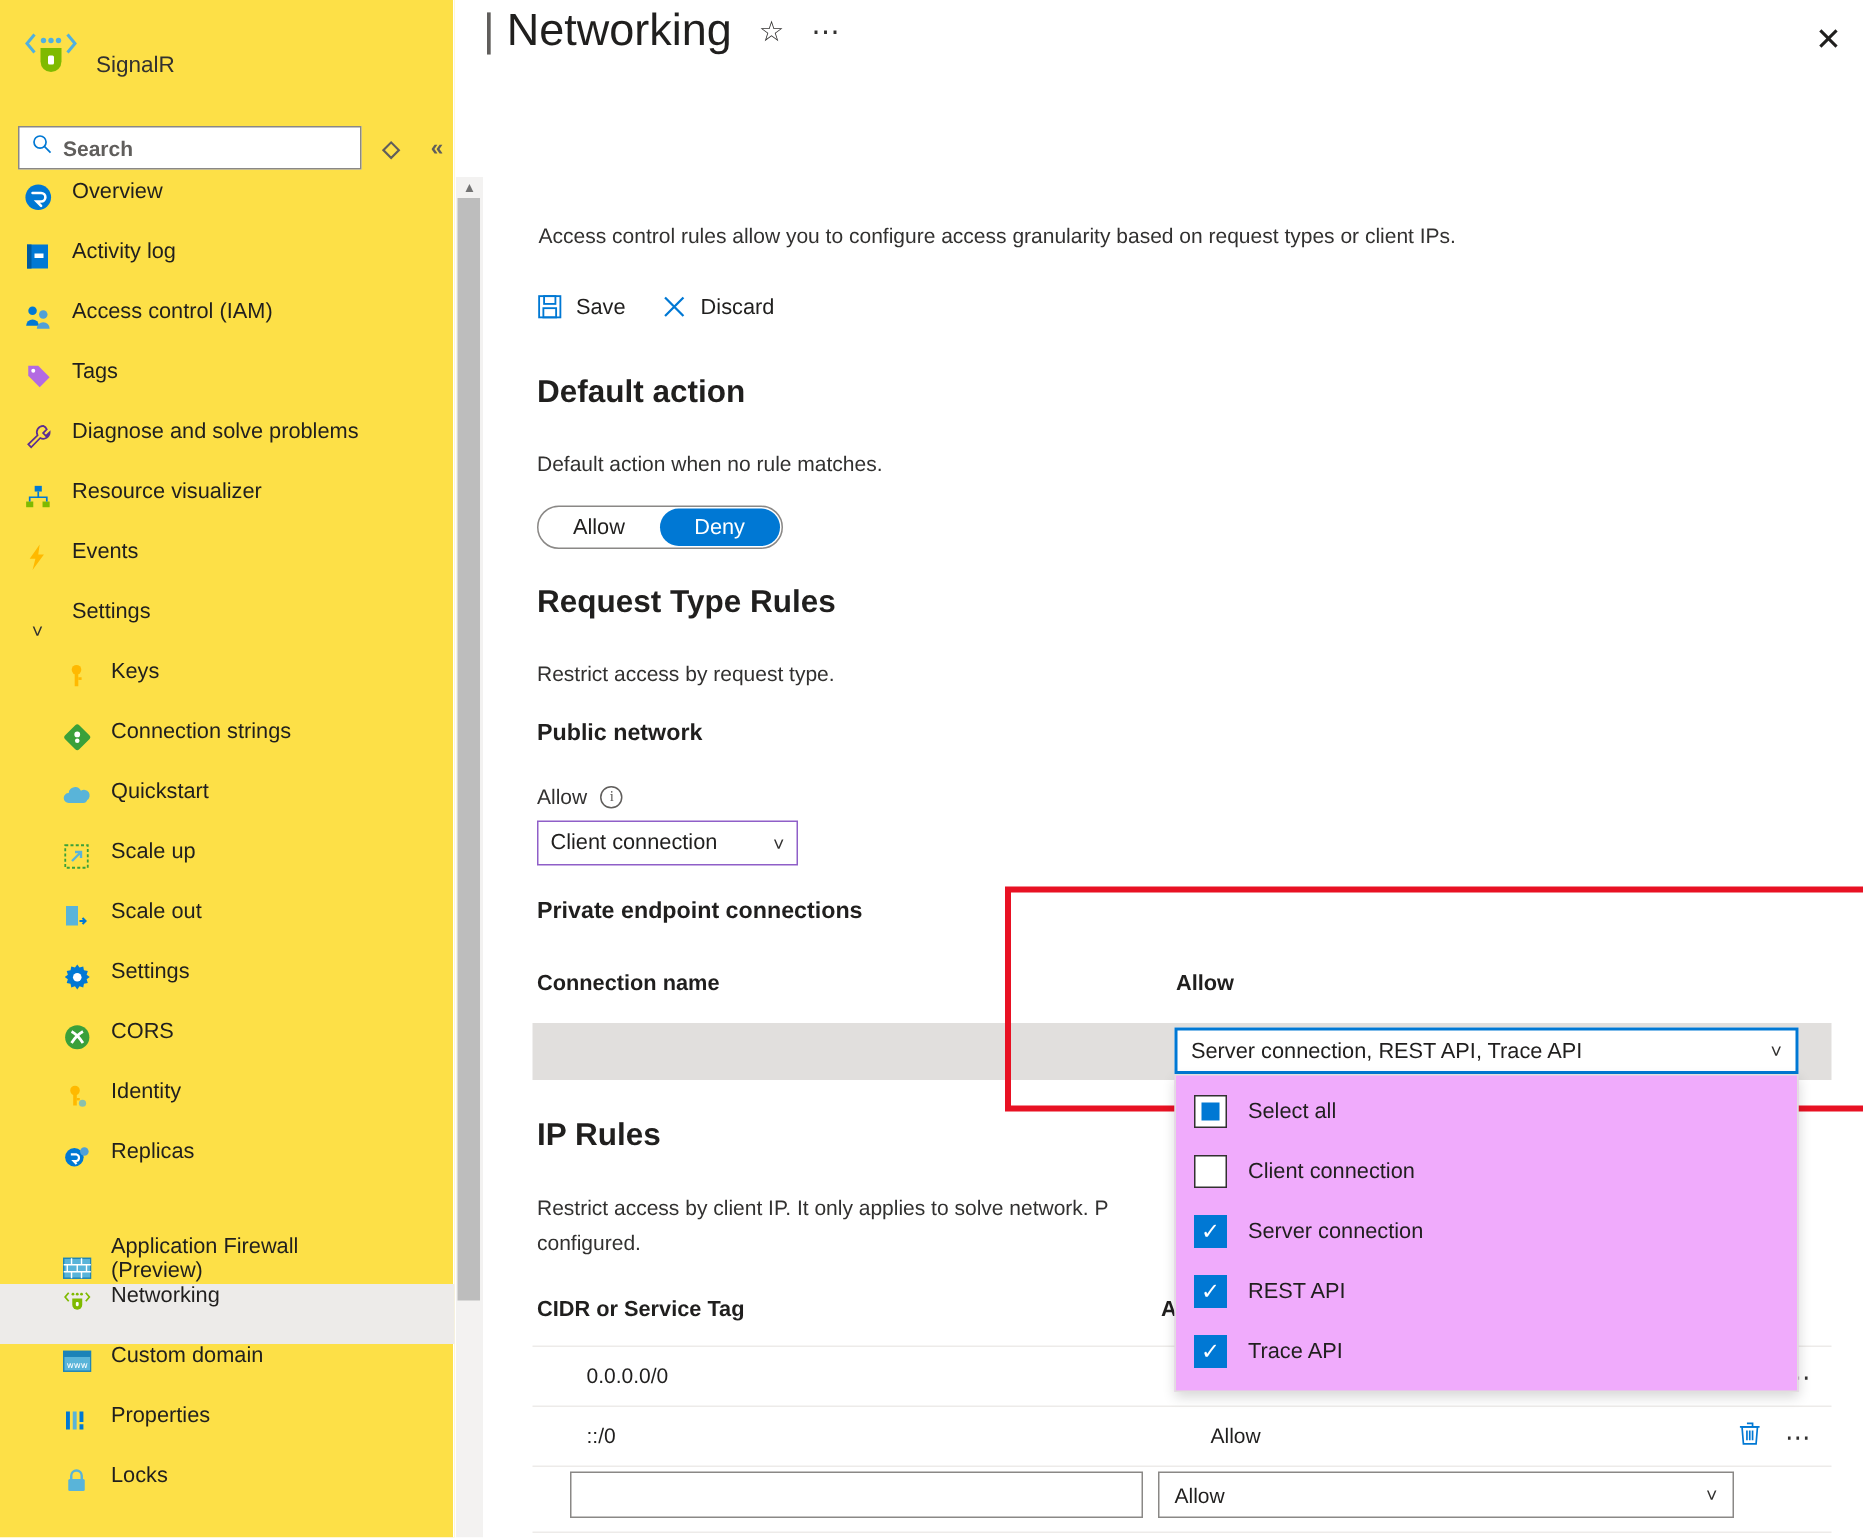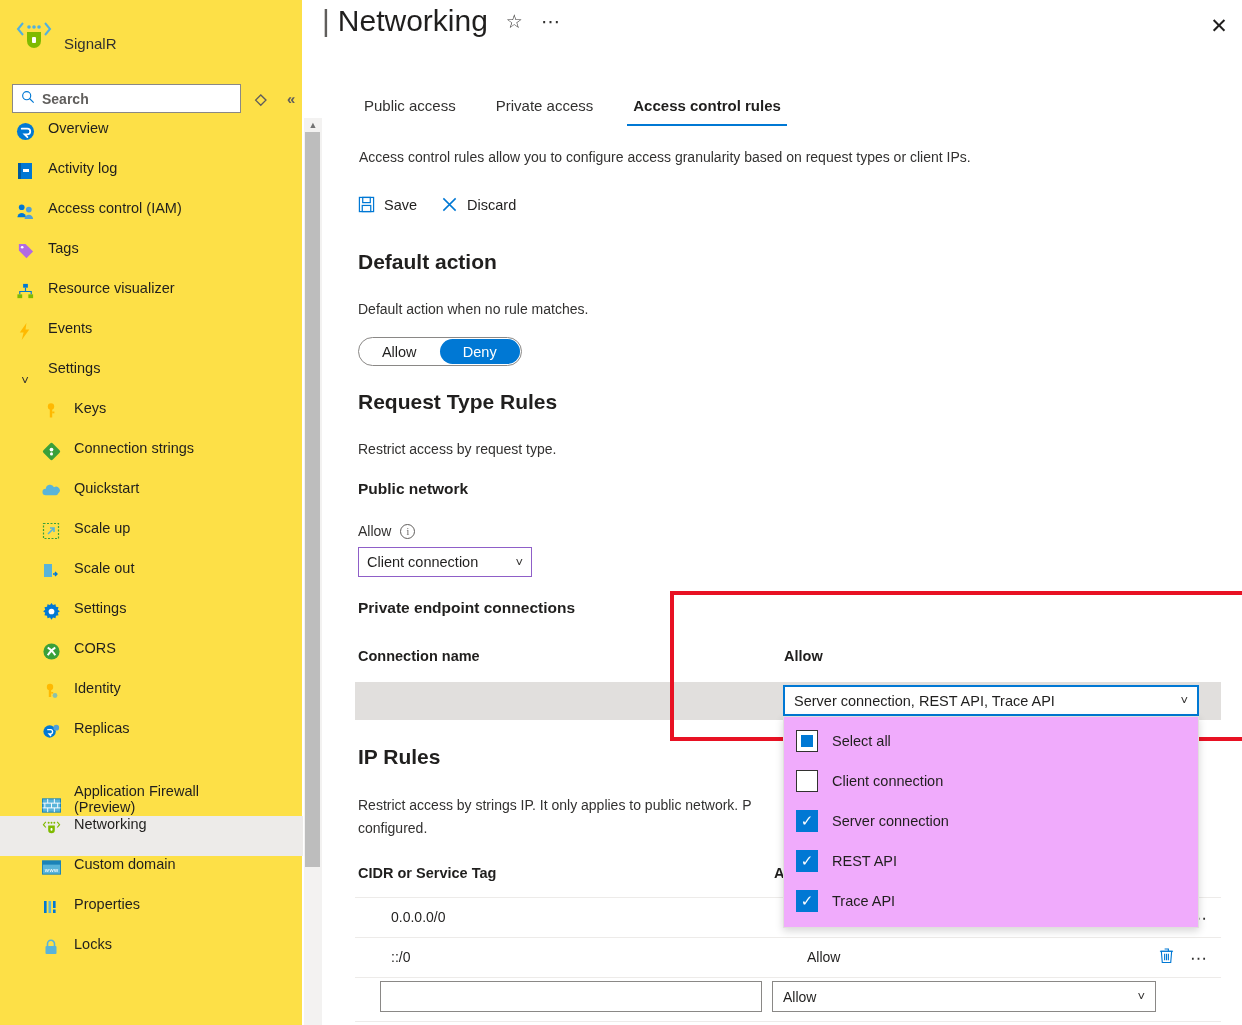--- a/index.html
+++ b/index.html
@@ -212,20 +212,28 @@
       <div class="nav-item">
         <span class="ico">
           <svg width="19" height="19" viewBox="0 0 20 20">
               <path d="M10 2 L18 10 L11 17 L3 9 L3 2 z" fill="#b36ae2"></path>
               <circle cx="6.5" cy="5.5" r="1.4" fill="#fff"></circle>
             </svg>
         </span>
         <span class="lbl">Tags</span>
       </div>
 
+      <div class="nav-item">
+        <span class="ico">
+          <svg width="19" height="19" viewBox="0 0 20 20">
+              <path d="M13.5 2 a4.5 4.5 0 0 0 -4 6.6 L3 15 l2 2 6.4-6.5 A4.5 4.5 0 0 0 18 6.5 l-2.6 2.6 -2-2 L16 4.5 A4.5 4.5 0 0 0 13.5 2z" fill="none" stroke="#5c2d91" stroke-width="1.2"></path>
+            </svg>
+        </span>
+        <span class="lbl">Diagnose and solve problems</span>
+      </div>
 
       <div class="nav-item">
         <span class="ico">
           <svg width="19" height="19" viewBox="0 0 20 20">
               <rect x="7.5" y="2" width="5" height="4" fill="#0078d4"></rect>
               <rect x="1.5" y="13" width="5" height="4" fill="#7fba00"></rect>
               <rect x="13" y="13" width="5" height="4" fill="#7fba00"></rect>
               <path d="M10 6 v4 M4 13 v-3 h12 v3" fill="none" stroke="#0078d4" stroke-width="1.2"></path>
             </svg>
         </span>
@@ -407,25 +415,20 @@
   <div class="main">
 
     <div class="title-row">
       <span class="title-bar">|</span>
       <span class="title-txt">Networking</span>
       <span class="tool-ico">☆</span>
       <span class="tool-ico">⋯</span>
     </div>
     <div class="close-btn">✕</div>
 
-    <div class="tabs">
-      <div class="tab">Public access</div>
-      <div class="tab">Private access</div>
-      <div class="tab active">Access control rules</div>
-    </div>
 
     <div class="desc">Access control rules allow you to configure access granularity based on request types or client IPs.</div>
 
     <div class="cmdbar">
       <div class="cmd">
         <span class="ci">
           <svg width="17" height="17" viewBox="0 0 18 18">
               <rect x="1.5" y="1.5" width="15" height="15" fill="none" stroke="#0078d4" stroke-width="1.3"></rect>
               <rect x="5" y="1.5" width="8" height="5.5" fill="none" stroke="#0078d4" stroke-width="1.3"></rect>
               <rect x="4.5" y="10" width="9" height="6.5" fill="none" stroke="#0078d4" stroke-width="1.3"></rect>
@@ -496,21 +499,21 @@
       </div>
       <div class="dd-item">
         <span class="cb checked">✓</span>
         <span>Trace API</span>
       </div>
     </div>
 
     <div class="redbox"></div>
 
     <div class="h2" style="top:745px;">IP Rules</div>
-    <div class="p" style="top:797px; width:470px;">Restrict access by strings IP. It only applies to public network. P</div>
+    <div class="p" style="top:797px; width:470px;">Restrict access by client IP. It only applies to solve network. P</div>
     <div class="p" style="top:820px;">configured.</div>
 
     <div class="ip-th">CIDR or Service Tag</div>
     <div class="ip-th2">Ac</div>
 
     <div class="ip-row" style="top:897px;">
       <span class="ip-c1" style="top:11px;">0.0.0.0/0</span>
       <span class="ip-c2" style="top:11px;">Allow</span>
       <span class="ip-acts" style="top:9px;">
         <span class="trash">

